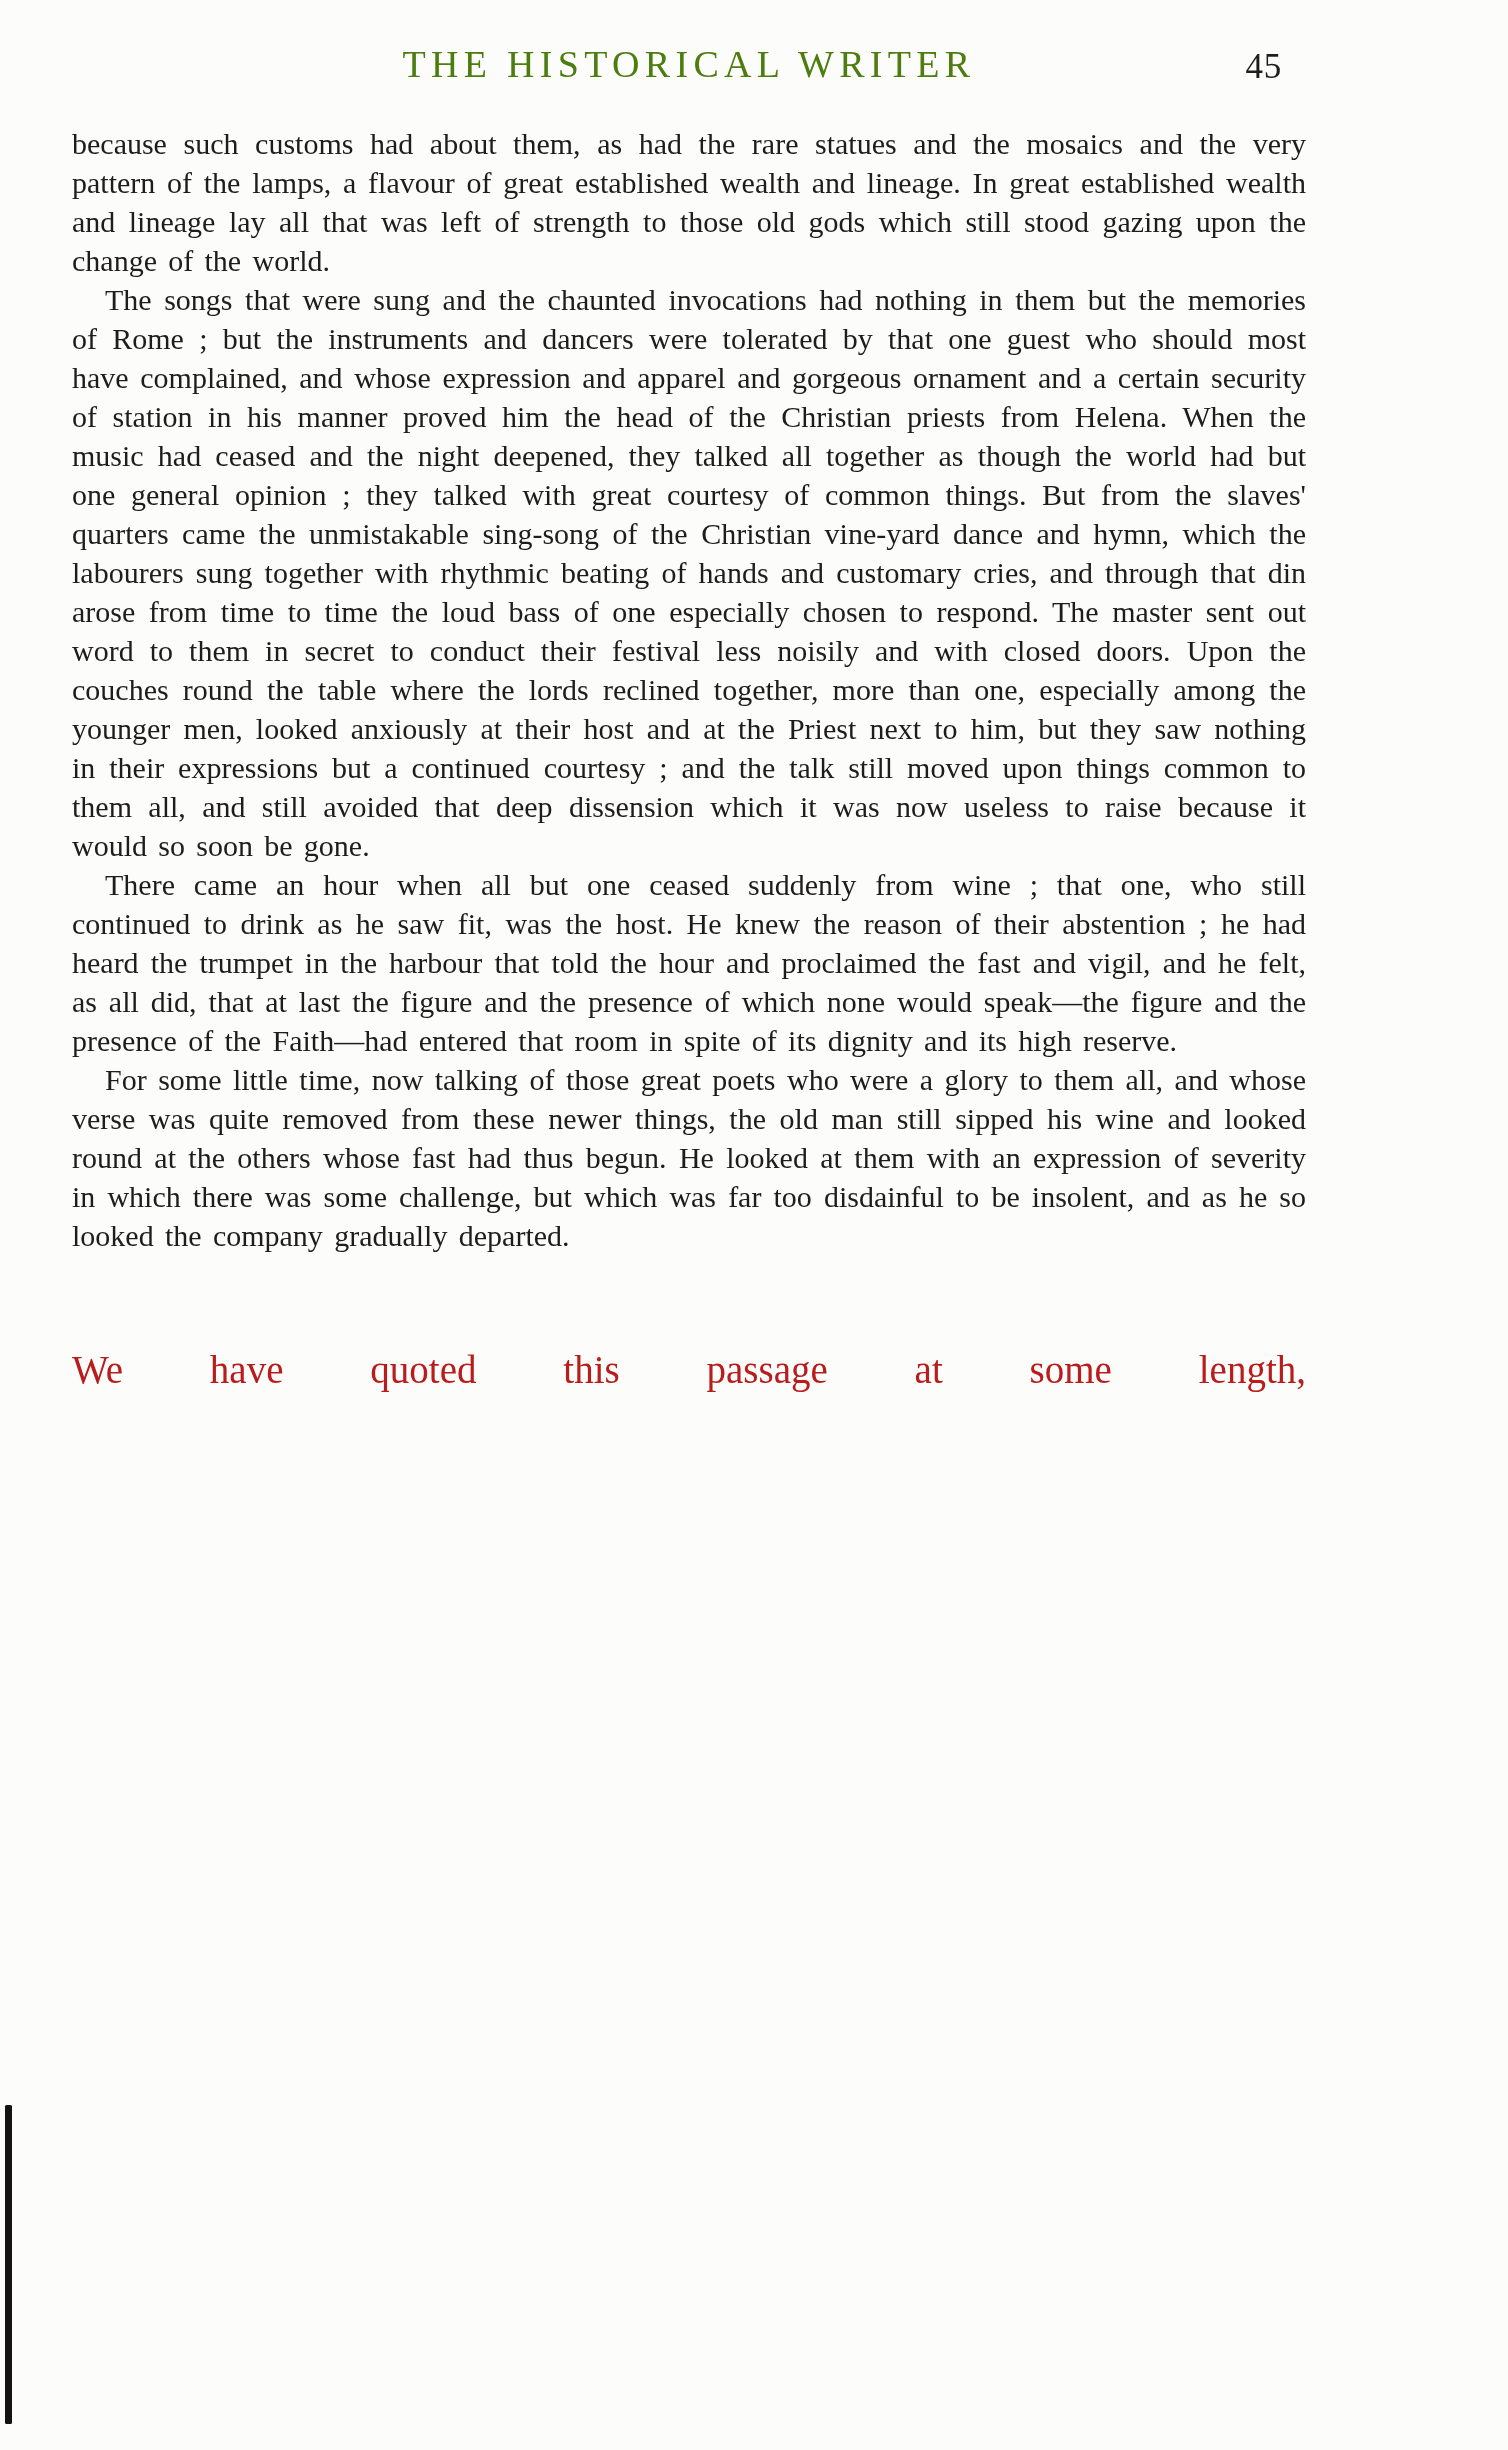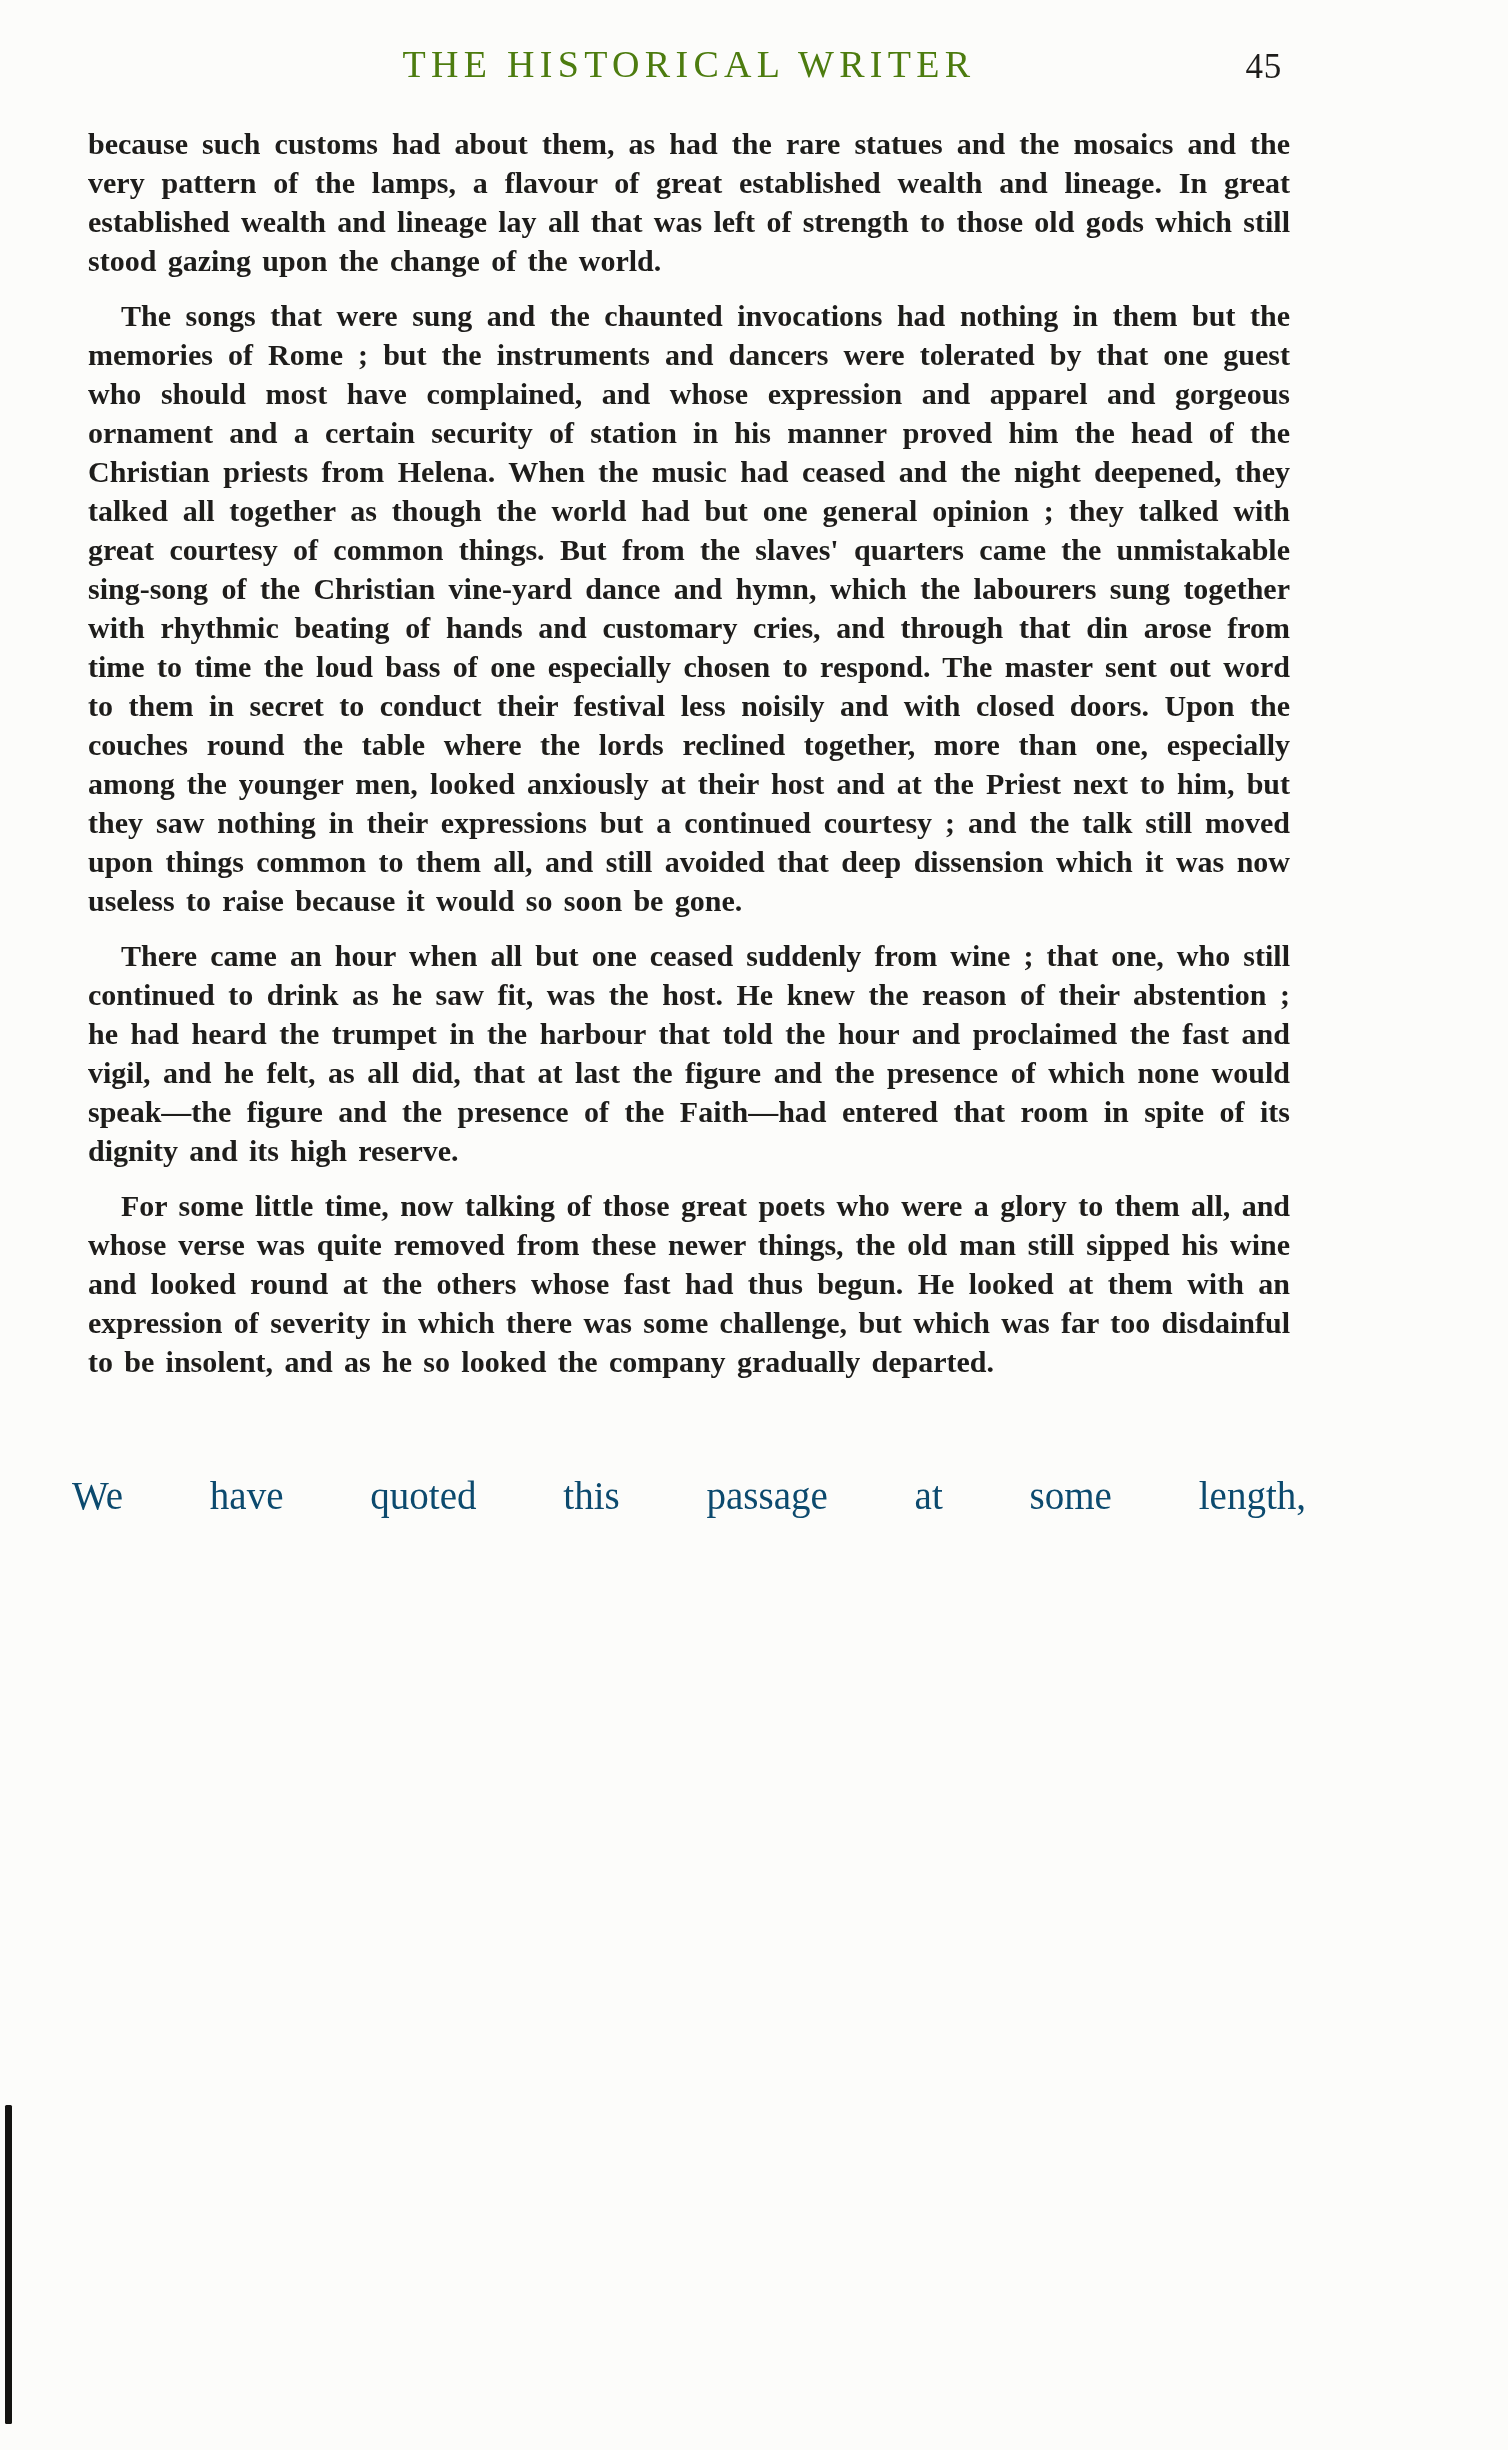--- a/index.html
+++ b/index.html
@@ -37,38 +37,37 @@
     color: #4d7c0f;
   }
   .running-head .page-number {
     position: absolute;
     right: 24px;
     top: 4.6px;
     font-size: 35px;
     letter-spacing: 0.8px;
   }
   .para {
-    margin: 16px;
+    margin: 0;
     font-size: 30px;
     line-height: 39px;
     text-align: justify;
     word-spacing: 3.8px;
-    font-weight: bold;
   }
   .para.indent {
     text-indent: 33px;
   }
   .closing {
     margin: 90px 0 0 0;
     font-size: 39px;
     line-height: 49px;
     text-align: justify;
     text-align-last: justify;
     word-spacing: 10.6px;
-    color: #0c4a6e;
+    color: #b91c1c;
   }
   .scan-mark {
     position: absolute;
     left: 4.6px;
     top: 2105px;
     width: 7.6px;
     height: 319px;
     background: #141311;
     border-radius: 1.5px;
   }

